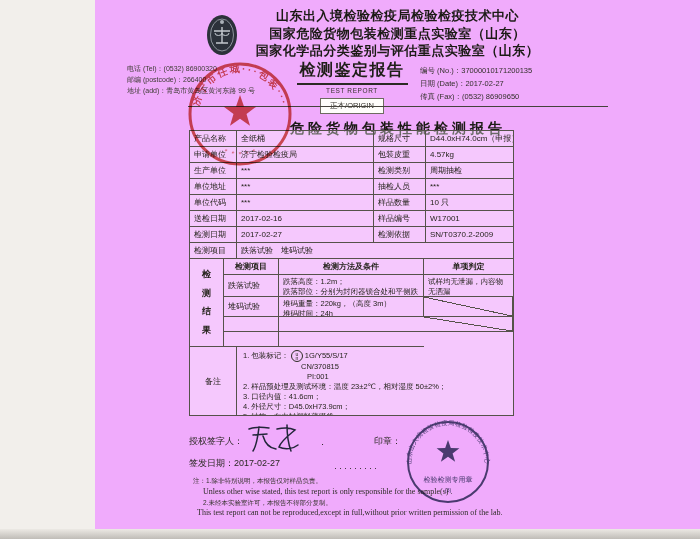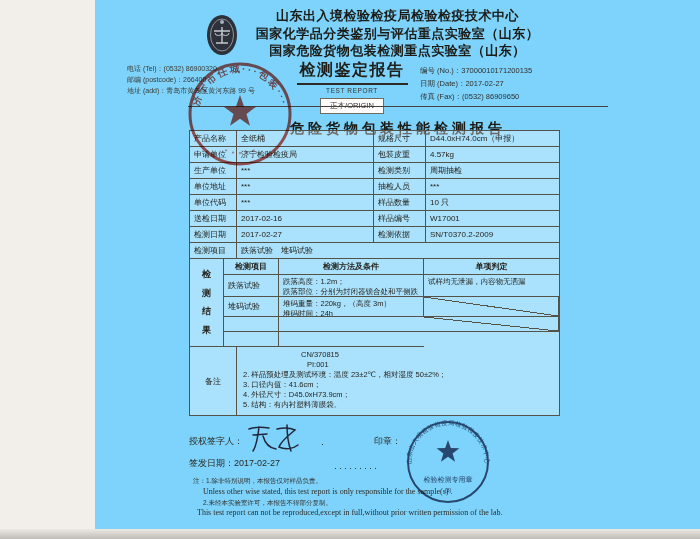--- a/index.html
+++ b/index.html
@@ -8,41 +8,41 @@
     --red:#c83c34;
     --navy:#3a4360;
   }
   html,body{margin:0;padding:0;}
   body{
     width:700px;height:539px;position:relative;overflow:hidden;
     background:#f6f4f0;
     font-family:"Liberation Sans","DejaVu Sans",sans-serif;
     color:var(--ink);
   }
-  .paper{position:absolute;inset:0;background:#7dd3fc;}
+  .paper{position:absolute;inset:0;background:#f0abfc;}
   .left-shade{position:absolute;left:0;top:0;width:95px;height:100%;background:#f2efeb;}
   .bottom-shade{position:absolute;left:0;bottom:0;width:100%;height:10px;
     background:linear-gradient(#ece9e4,#bfbcb7);}
   
   .org{position:absolute;left:190px;top:7px;width:415px;text-align:center;
     font-weight:bold;font-size:13px;line-height:17.5px;letter-spacing:.5px;color:#1c1b16;}
   .emblem{position:absolute;left:204px;top:13px;}
   .contact{position:absolute;left:127px;top:63px;font-size:7px;line-height:11px;color:#3d3b33;}
   .title-block{position:absolute;left:284px;top:60px;width:136px;text-align:center;}
   .rpt-title{display:inline-block;font-size:16px;font-weight:bold;letter-spacing:1.5px;
     border-bottom:2px solid #2b2a24;padding:0 3px 2px;color:#201f19;}
   .rpt-en{font-size:6.5px;margin-top:2px;letter-spacing:.6px;color:#35332c;}
   .origin-box{display:inline-block;margin-top:3px;border:1px solid #6e6b61;
     font-size:7.5px;padding:2px 9px;background:#fefdfb;color:#35332c;}
   .meta{position:absolute;left:420px;top:64px;font-size:7.5px;line-height:13px;color:#32302a;}
   .hrule{position:absolute;left:188px;top:106px;width:420px;height:1px;background:#45433c;}
   .section-title{position:absolute;left:188px;top:120px;width:420px;text-align:center;
     font-size:14px;font-weight:bold;letter-spacing:4px;color:#1c1b16;}
   
-  .doc-table{position:absolute;left:189px;top:130px;width:371px;border:1px solid var(--bc);
+  .doc-table{position:absolute;left:189px;top:130px;width:325px;border:1px solid var(--bc);
     font-size:8px;box-sizing:border-box;background:rgba(255,255,255,.35);}
   .cell{border-right:1px solid var(--bc);border-bottom:1px solid var(--bc);
     padding:1px 4px;display:flex;align-items:center;overflow:hidden;white-space:nowrap;box-sizing:border-box;}
   .lastcol{border-right:none;}
   .nbb{border-bottom:none;}
   .g-info{display:grid;grid-template-columns:47px 137px 52px 1fr;grid-auto-rows:16px;}
   .g-items{display:grid;grid-template-columns:47px 1fr;grid-auto-rows:16px;}
   .results{display:flex;}
   .side{width:34px;box-sizing:border-box;border-right:1px solid var(--bc);border-bottom:1px solid var(--bc);
     display:flex;flex-direction:column;justify-content:space-around;align-items:center;
@@ -83,22 +83,22 @@
   <svg class="emblem" width="36" height="44" viewBox="0 0 36 44">
     <ellipse cx="18" cy="22" rx="15" ry="20" fill="#2c313a"></ellipse>
     <ellipse cx="18" cy="22" rx="11.5" ry="16" fill="none" stroke="#8d939c" stroke-width="1"></ellipse>
     <circle cx="18" cy="9" r="2" fill="#aab0b8"></circle>
     <path d="M 10 18 L 26 18 M 18 14 L 18 30 M 12 30 L 24 30" stroke="#c3c8ce" stroke-width="1.4" fill="none"></path>
     <path d="M 11 20 a 3.5 2.5 0 0 0 7 0 M 18 20 a 3.5 2.5 0 0 0 7 0" stroke="#c3c8ce" stroke-width="1" fill="none"></path>
   </svg>
 
   <div class="org">
     <div>山东出入境检验检疫局检验检疫技术中心</div>
+    <div>国家危险货物包装检测重点实验室（山东）</div>
     <div>国家化学品分类鉴别与评估重点实验室（山东）</div>
-    <div>国家危险货物包装检测重点实验室（山东）</div>
   </div>
 
   <div class="contact">
     <div>电话 (Tel)：(0532) 86900320</div>
     <div>邮编 (postcode)：266400</div>
     <div>地址 (add)：青岛市黄岛区黄河东路 99 号</div>
   </div>
 
   <div class="title-block">
     <div><span class="rpt-title">检测鉴定报告</span></div>
@@ -189,20 +189,28 @@
         <div class="cell diag"></div>
         <div class="cell"></div>
         <div class="cell lastcol"></div>
       </div>
     </div>
 
 
     <div class="g-remarks">
       <div class="cell remarks-label nbb">备注</div>
       <div class="cell lastcol remarks-body nbb">
+        <div class="rm-line1">
+          <span>1. 包装标记：</span>
+          <span class="un-circle">
+            <span>u</span>
+              <span>n</span>
+          </span>
+          <span>1G/Y55/S/17</span>
+        </div>
         <div class="indent1">CN/370815</div>
         <div class="indent2">PI:001</div>
         <div>2. 样品预处理及测试环境：温度 23±2℃，相对湿度 50±2%；</div>
         <div>3. 口径内值：41.6cm；</div>
         <div>4. 外径尺寸：D45.0xH73.9cm；</div>
         <div>5. 结构：有内衬塑料薄膜袋。</div>
       </div>
     </div>
   </div>
 

